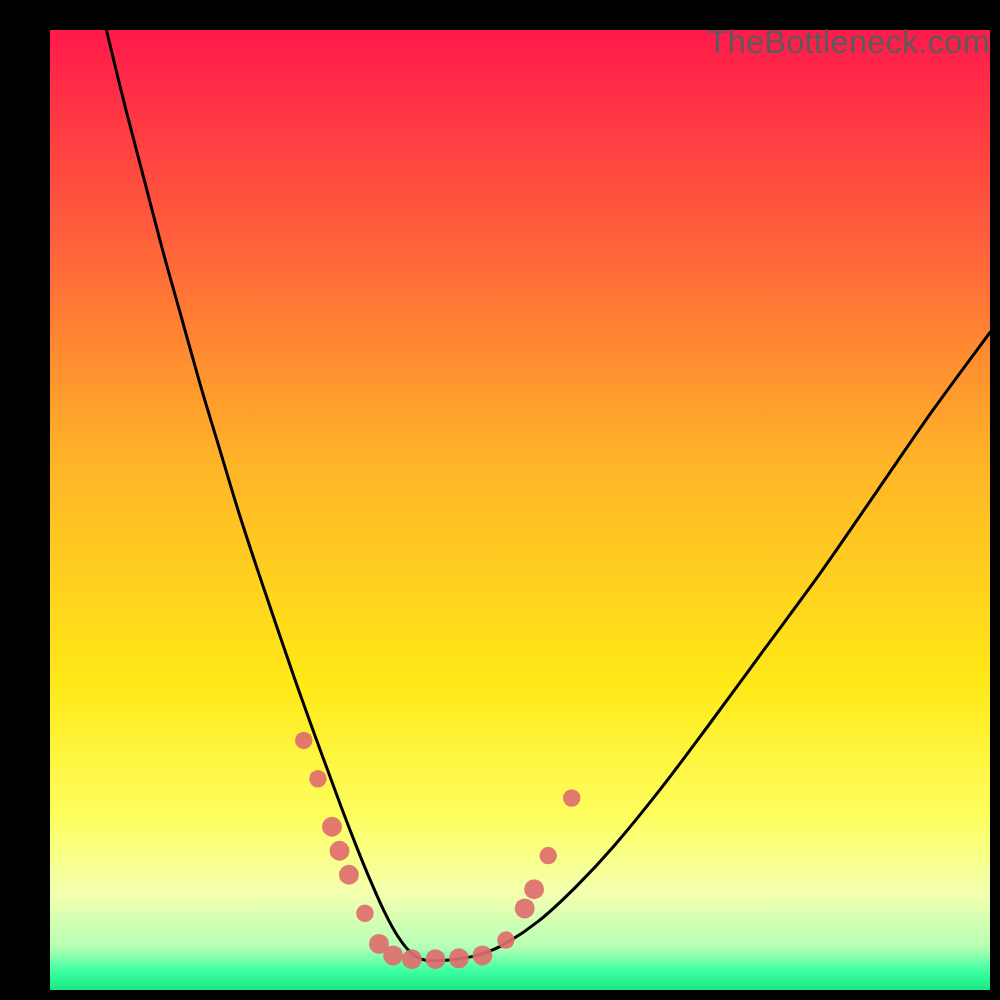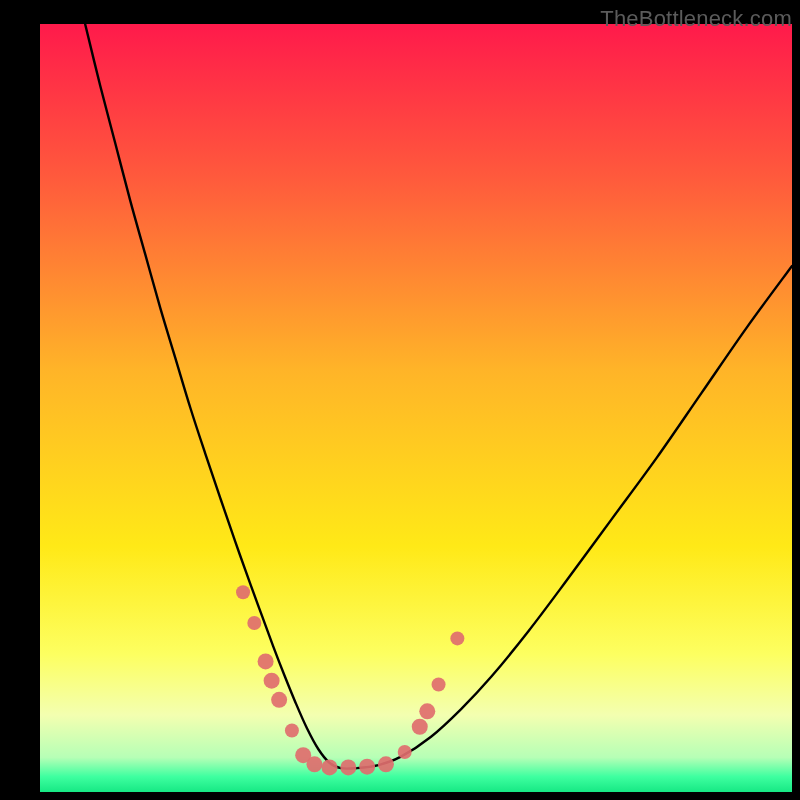--- a/index.html
+++ b/index.html
@@ -19,24 +19,24 @@
   .plot-area {
     position: absolute;
     left: 40px;
     top: 24px;
     width: 752px;
     height: 768px;
     overflow: hidden;
   }
   .watermark {
     position: absolute;
-    top: 6px;
+    top: 18px;
     right: 8px;
     font-family: Arial, Helvetica, sans-serif;
-    font-size: 22px;
+    font-size: 26px;
     font-weight: 500;
     color: #5b5b5b;
     letter-spacing: 0.2px;
     z-index: 50;
     user-select: none;
   }
   svg {
     display: block;
   }
 </style>

